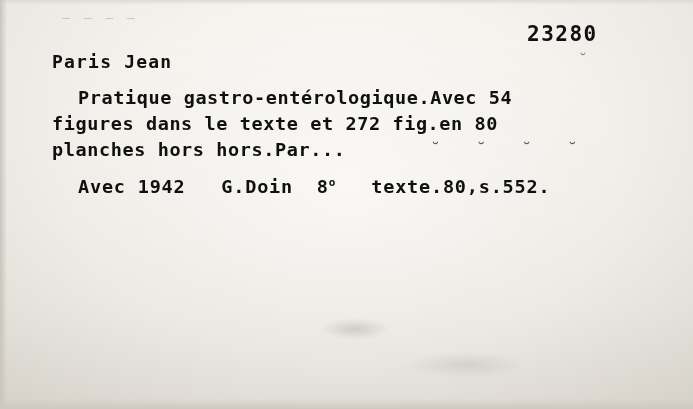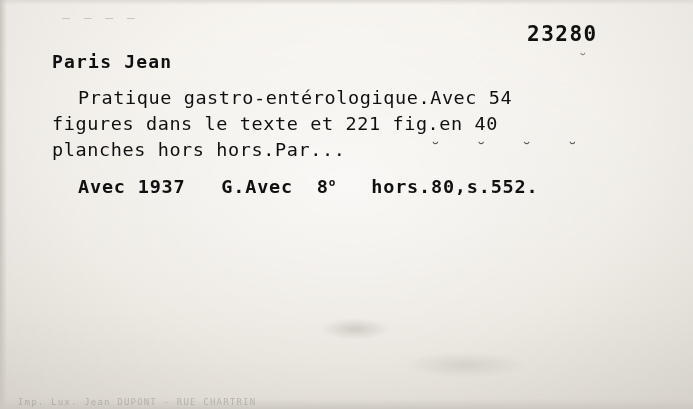--- a/index.html
+++ b/index.html
@@ -115,21 +115,21 @@
     letter-spacing: 1.2px;
     font-weight: 700;
   }
   #title-block {
     position: absolute;
     left: 52px;
     top: 85px;
     font-size: 18.5px;
     line-height: 26px;
     letter-spacing: 0.6px;
-    font-weight: 400;
+    font-weight: 700;
     white-space: nowrap;
   }
   #title-block .indent {
     display: inline-block;
     width: 26px;
   }
   #imprint {
     position: absolute;
     left: 52px;
     top: 176px;
@@ -170,36 +170,35 @@
 <div id="card">
 
   <div id="paper-texture"></div>
   <div id="edge-top"></div>
   <div id="edge-left"></div>
   <div id="edge-bottom"></div>
   <div id="smudge"></div>
   <div id="smudge2"></div>
 
   <div id="ghost-top">— — — —</div>
-  <div id="ghost-bottom">Imp. Lux. Jean DUPONT - RUE CHARTRIN</div>
 
   <div id="content">
 
     <div id="catalog-number">23280</div>
 
     <div id="stray-dash-right">˘</div>
 
     <div id="author">Paris Jean</div>
 
     <div id="title-block">
       <div><span class="indent"></span><span>Pratique gastro-entérologique.Avec 54</span></div>
-      <div>figures dans le texte et 221 fig.en 40</div>
+      <div>figures dans le texte et 272 fig.en 80</div>
       <div>planches hors hors.Par...</div>
     </div>
 
     <div id="stray-marks">˘ ˘ ˘ ˘</div>
 
     <div id="imprint">
-      <span class="indent"></span><span>Avec</span>&nbsp;<span>1937</span>&nbsp;&nbsp;&nbsp;<span>G.Avec</span>&nbsp;&nbsp;<span>8</span><span class="format-sup">o</span>&nbsp;&nbsp;&nbsp;<span>hors.80,s.552.</span>
+      <span class="indent"></span><span>Avec</span>&nbsp;<span>1942</span>&nbsp;&nbsp;&nbsp;<span>G.Doin</span>&nbsp;&nbsp;<span>8</span><span class="format-sup">o</span>&nbsp;&nbsp;&nbsp;<span>texte.80,s.552.</span>
     </div>
 
   </div>
 </div>
 
 </body></html>

